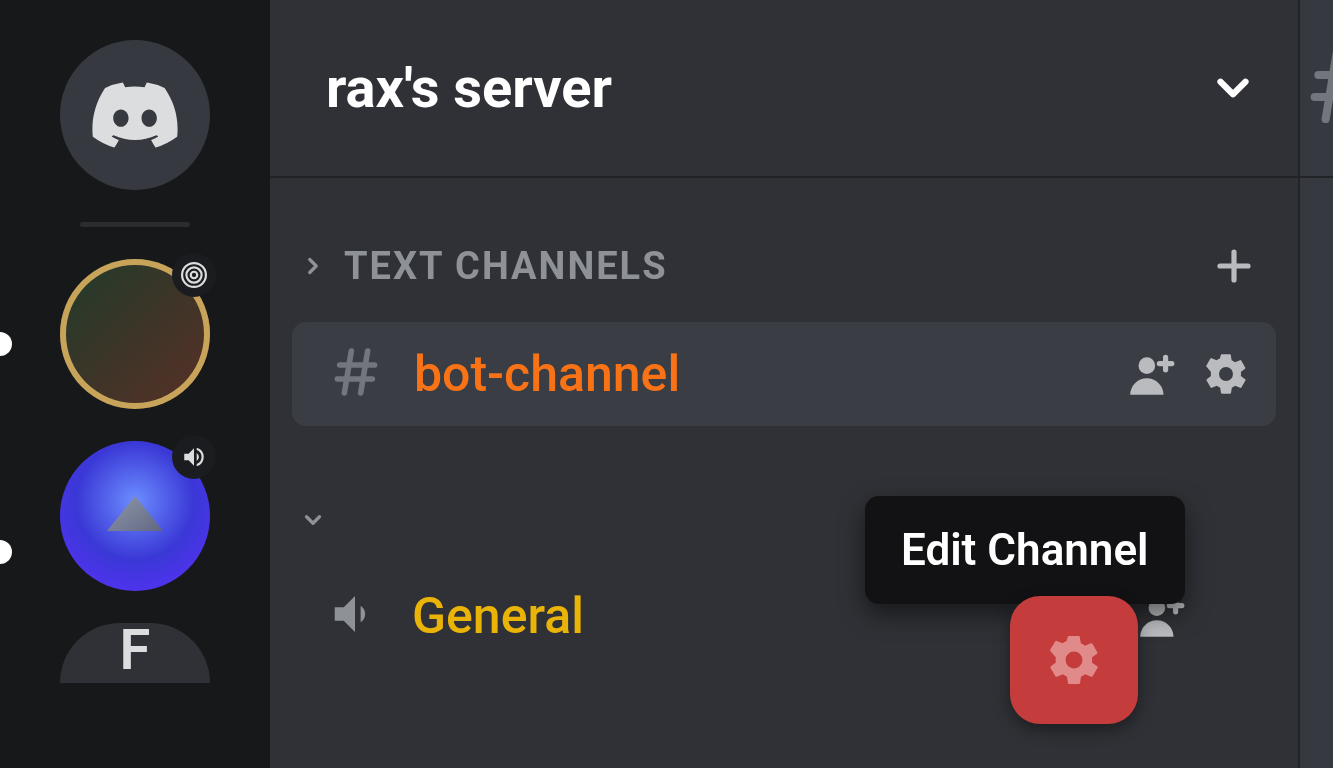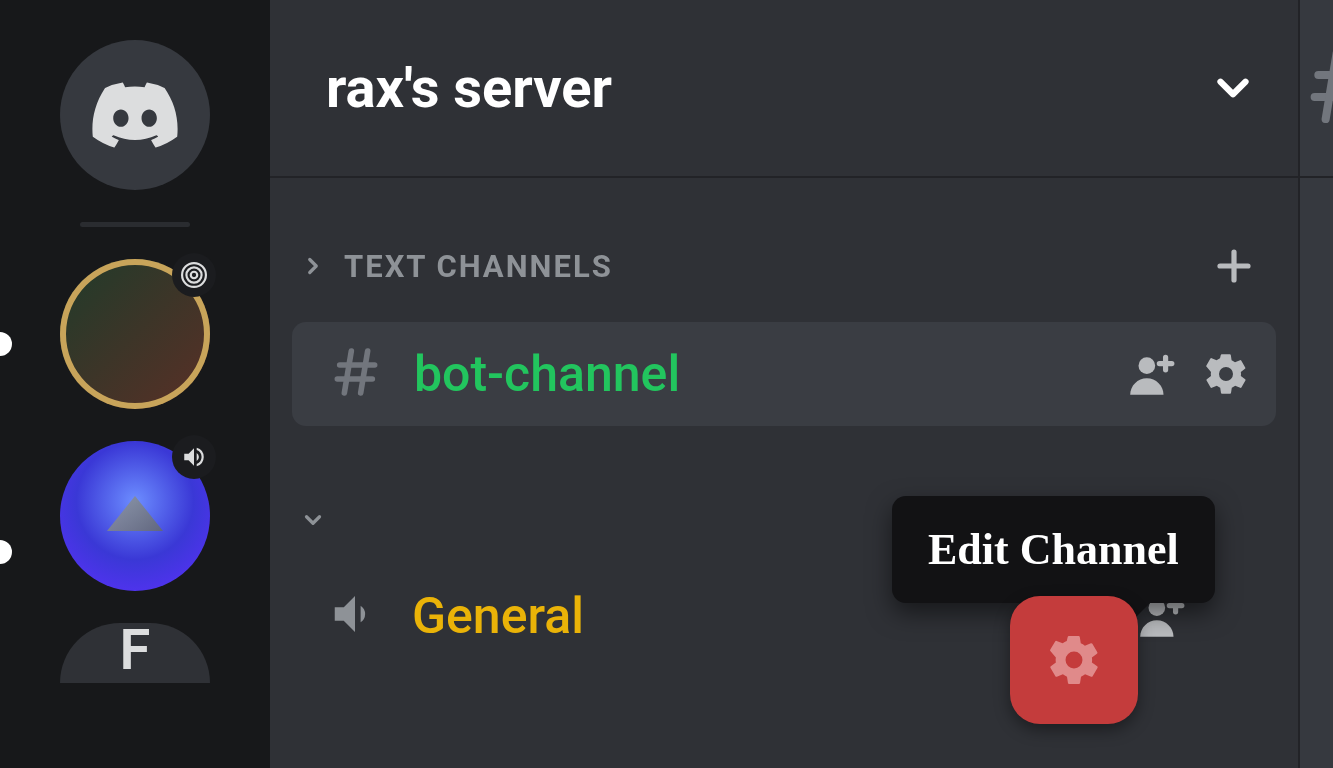--- a/index.html
+++ b/index.html
@@ -97,41 +97,41 @@
       font-size: 56px;
       font-weight: 700;
     }
     .category {
       display: flex; align-items: center;
       padding: 0 40px 0 30px;
       height: 72px;
       margin-top: 52px;
       color: #8e9297;
       font-weight: 700;
-      font-size: 31px;
+      font-size: 38px;
       letter-spacing: 2px;
       justify-content: space-between;
     }
     .category-left { display: flex; align-items: center; gap: 18px; cursor: pointer; }
     .channel-row {
       margin: 20px 22px 0 22px;
       height: 104px;
       background: #3a3d43;
       border-radius: 14px;
       display: flex; align-items: center;
       padding: 0 26px 0 36px;
       justify-content: space-between;
       cursor: pointer;
     }
     .channel-row.plain {
       background: transparent;
       margin-top: 8px;
     }
     .channel-left { display: flex; align-items: center; gap: 30px; }
-    .channel-name { color: #22c55e; font-size: 50px; font-weight: 500; }
+    .channel-name { color: #f97316; font-size: 50px; font-weight: 500; }
     .channel-name.dim { color: #8e9297; }
     .channel-actions { display: flex; align-items: center; gap: 26px; }
     .channel-actions.tight { gap: 10px; }
     .icon-btn { color: #b9bbbe; cursor: pointer; display:flex; align-items:center;}
     .hash-muted { color: #72767d; }
 
     
     .content-col {
       flex: 1;
       background: #36393f;
@@ -292,21 +292,21 @@
         <svg width="50" height="50" viewBox="0 0 24 24" fill="#b9bbbe">
             <circle cx="10" cy="8" r="4"></circle>
             <path d="M2 22c0-4.4 3.6-8 8-8s8 3.6 8 8H2z"></path>
             <path d="M19 4v6M16 7h6" stroke="#b9bbbe" stroke-width="2.5" stroke-linecap="round" fill="none"></path>
           </svg>
       </span>
       <span class="icon-btn" style="width:54px;"></span>
     </div>
   </div>
 
-  <div class="tooltip" style="left:622px; top:496px;font-family:Liberation Serif, serif;">
+  <div class="tooltip" style="left:595px; top:496px;">
     <span>Edit Channel</span>
   </div>
 
   <div class="highlight-box" style="left:740px; top:596px;">
     <svg width="58" height="58" viewBox="0 0 24 24" fill="#e08a8a">
         <path d="M19.4 13a7.8 7.8 0 0 0 .1-1 7.8 7.8 0 0 0-.1-1l2.1-1.6a.5.5 0 0 0 .1-.7l-2-3.4a.5.5 0 0 0-.6-.2l-2.5 1a7.6 7.6 0 0 0-1.7-1l-.4-2.6a.5.5 0 0 0-.5-.4h-4a.5.5 0 0 0-.5.4L9 4.1a7.6 7.6 0 0 0-1.7 1l-2.5-1a.5.5 0 0 0-.6.2l-2 3.4a.5.5 0 0 0 .1.7L4.5 11a7.8 7.8 0 0 0-.1 1 7.8 7.8 0 0 0 .1 1l-2.1 1.6a.5.5 0 0 0-.1.7l2 3.4a.5.5 0 0 0 .6.2l2.5-1a7.6 7.6 0 0 0 1.7 1l.4 2.6a.5.5 0 0 0 .5.4h4a.5.5 0 0 0 .5-.4l.4-2.6a7.6 7.6 0 0 0 1.7-1l2.5 1a.5.5 0 0 0 .6-.2l2-3.4a.5.5 0 0 0-.1-.7Zm-7.4 2.5A3.5 3.5 0 1 1 15.5 12 3.5 3.5 0 0 1 12 15.5Z"></path>
       </svg>
   </div>
 </div>
 

